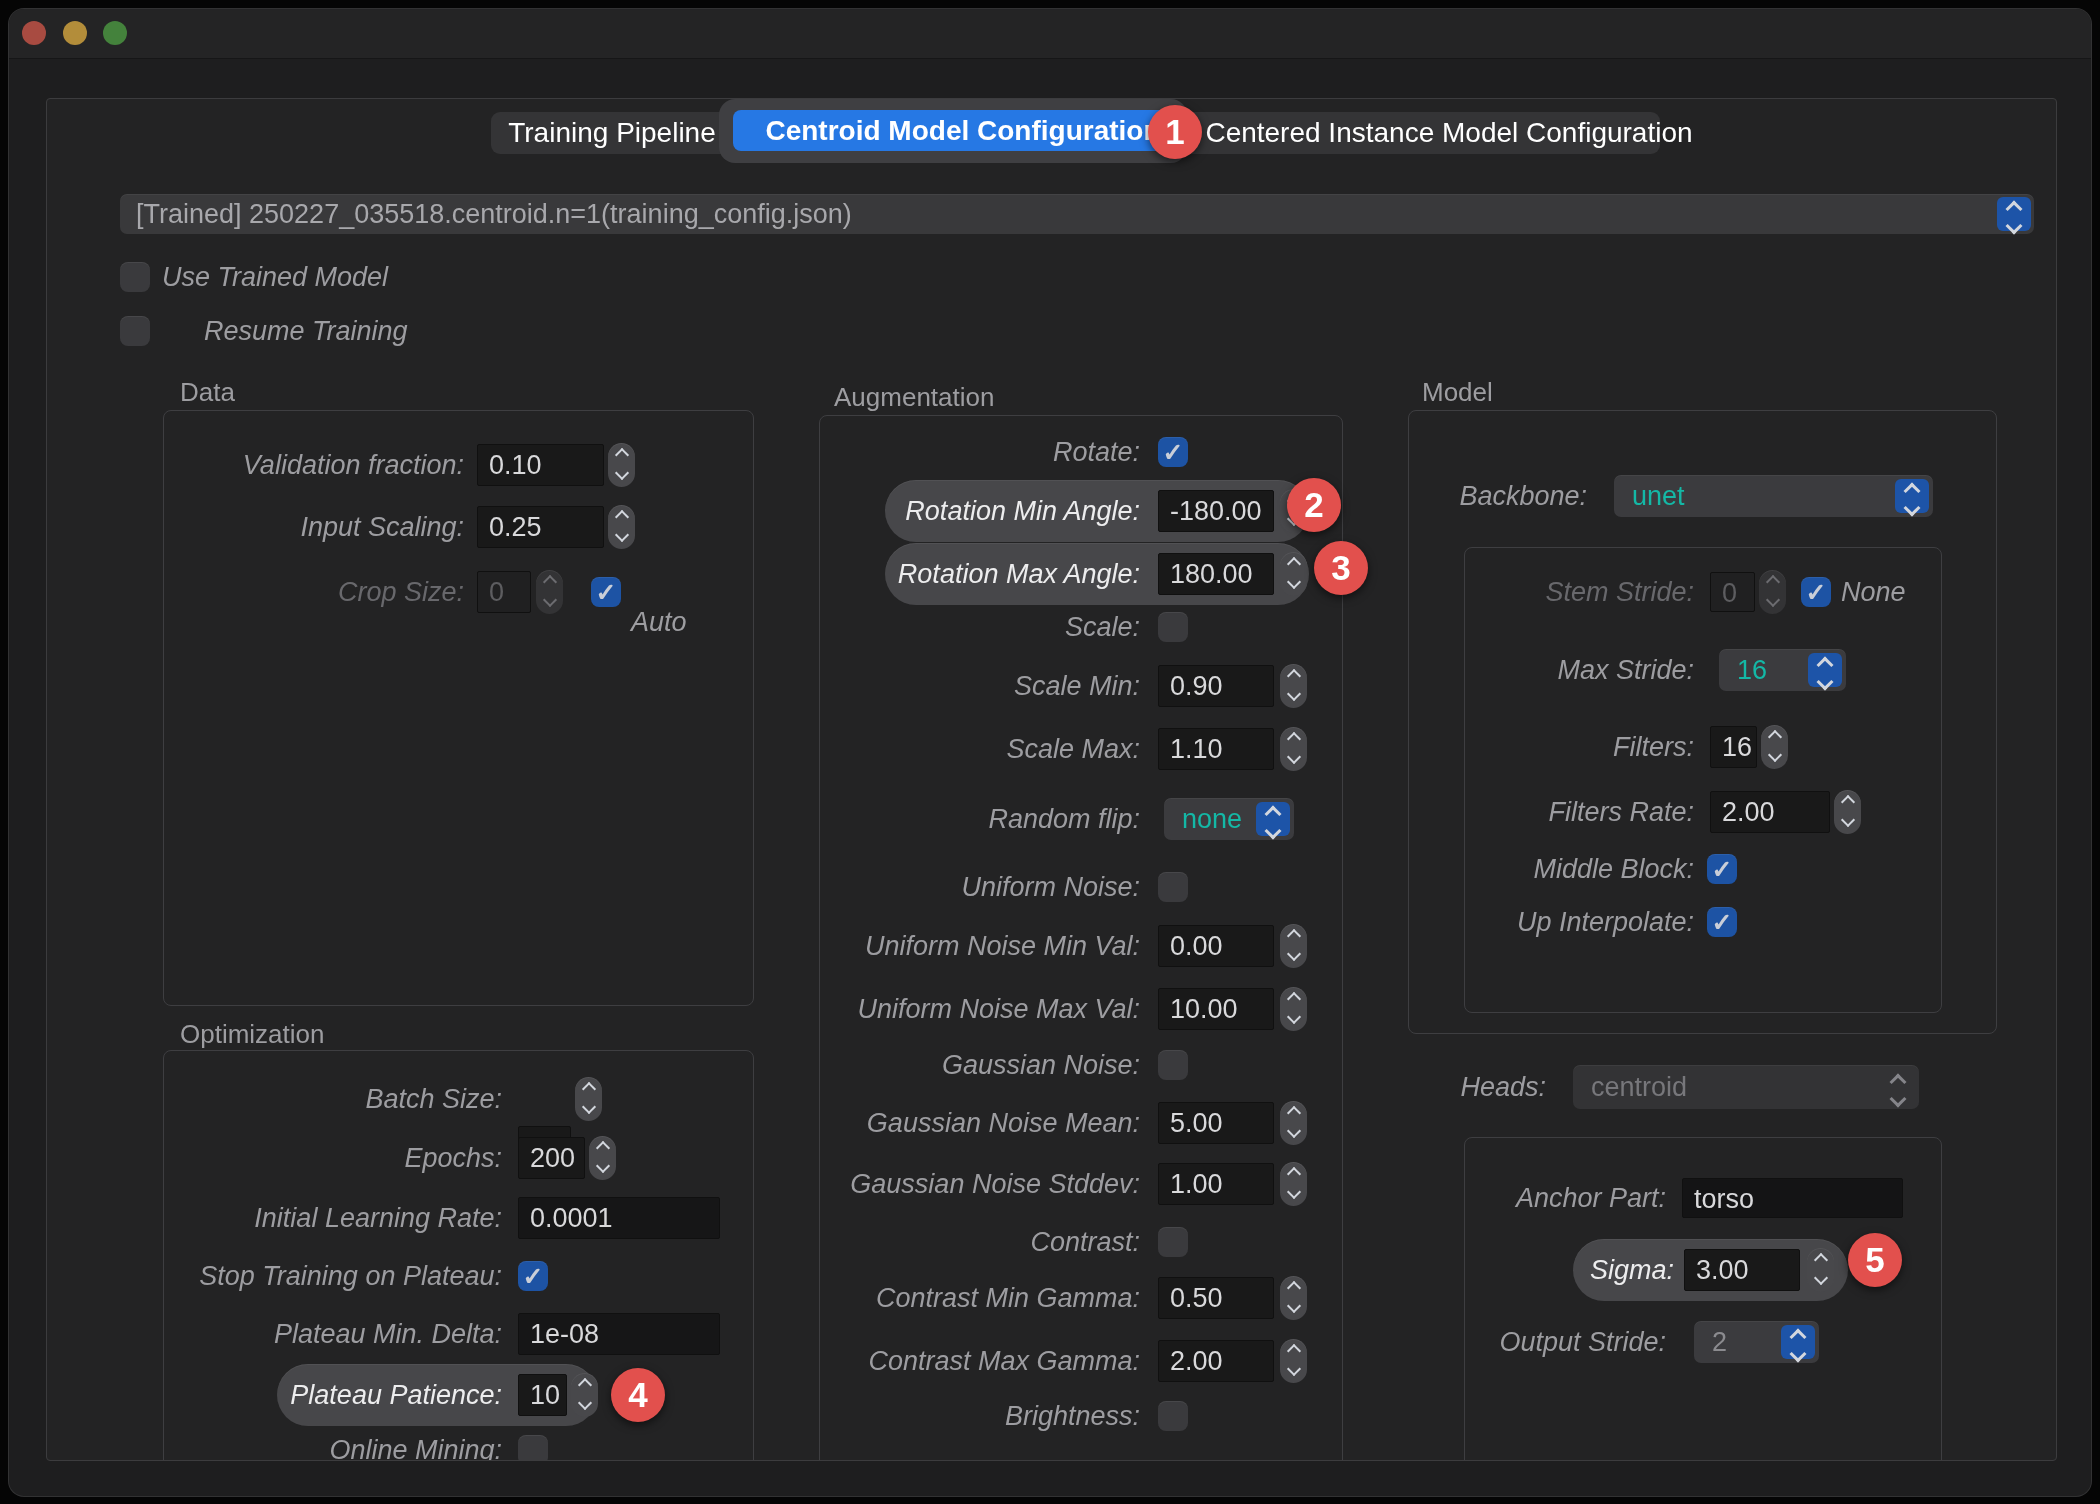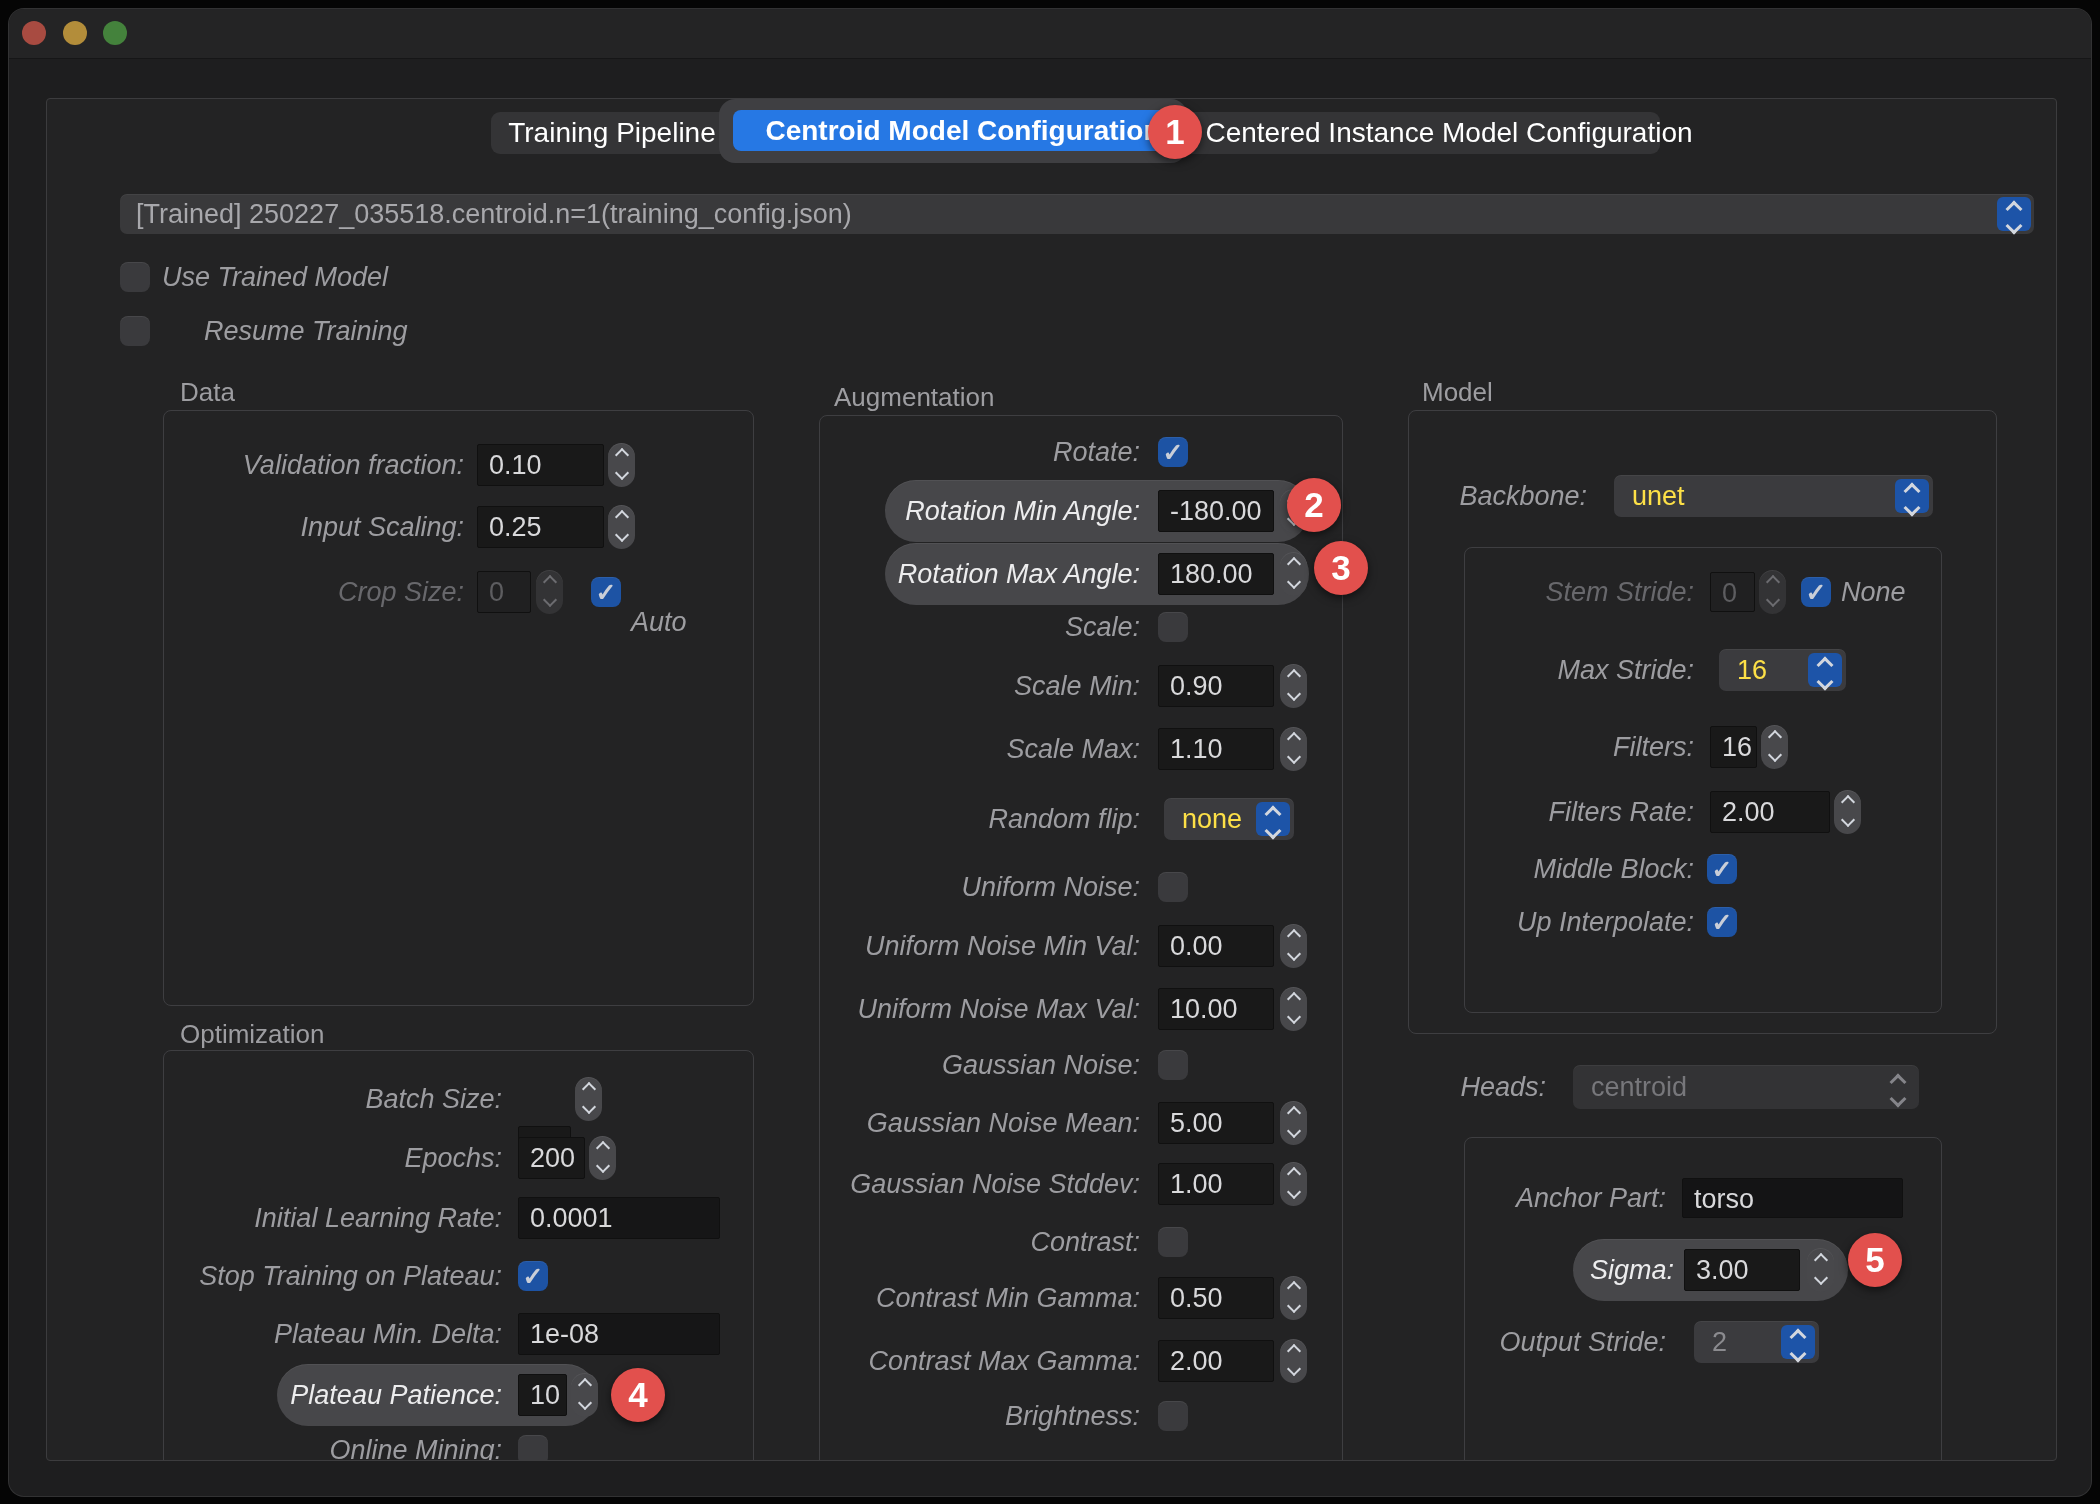--- a/index.html
+++ b/index.html
@@ -15,21 +15,21 @@
   .tabbar{position:absolute;left:444px;top:13px;width:1169px;height:42px;background:#343436;border-radius:9px;}
   .tabhalo{position:absolute;left:672px;top:0px;width:468px;height:64px;background:#3f3f42;border-radius:16px;}
   .tabsel{position:absolute;left:686px;top:11px;width:460px;height:41px;background:#2678e4;border-radius:8px;
     color:#fff;font-size:28px;font-weight:bold;text-align:center;line-height:41px;}
   .tabtxt{position:absolute;top:13px;height:42px;line-height:42px;color:#ffffff;font-size:28px;text-align:center;}
   
   .combo{position:absolute;background:#39393b;border-radius:7px;box-shadow:inset 0 1px 0 rgba(255,255,255,.05);}
   .combo .ctxt{position:absolute;left:16px;top:0;right:46px;line-height:40px;color:#a8a8ac;font-size:27px;
     white-space:nowrap;overflow:hidden;}
   .popup{position:absolute;background:#3b3b3e;border-radius:7px;box-shadow:inset 0 1px 0 rgba(255,255,255,.05);}
-  .popup .ptxt{position:absolute;left:18px;top:0;line-height:42px;color:#fde047;font-size:27px;}
+  .popup .ptxt{position:absolute;left:18px;top:0;line-height:42px;color:#14b8a6;font-size:27px;}
   .popup.dim .ptxt{color:#77777b;}
   .popbtn{position:absolute;right:4px;top:4px;width:34px;height:34px;background:#1d54a8;border-radius:6px;}
   .popbtn.gray{background:transparent;}
   .popbtn.gray .cu,.popbtn.gray .cd{border-color:#85858a;}
   .cu,.cd{display:block;width:9px;height:9px;border:solid #d3d7de;border-width:3px 3px 0 0;margin:0 auto;}
   .cu{transform:rotate(-45deg);margin-top:6px;}
   .cd{transform:rotate(135deg);margin-top:5px;}
   
   .lbl{position:absolute;height:34px;line-height:34px;color:#9d9da1;font-size:27px;text-align:right;white-space:nowrap;font-style:italic;}
   .lbl.dim{color:#68686c;}

